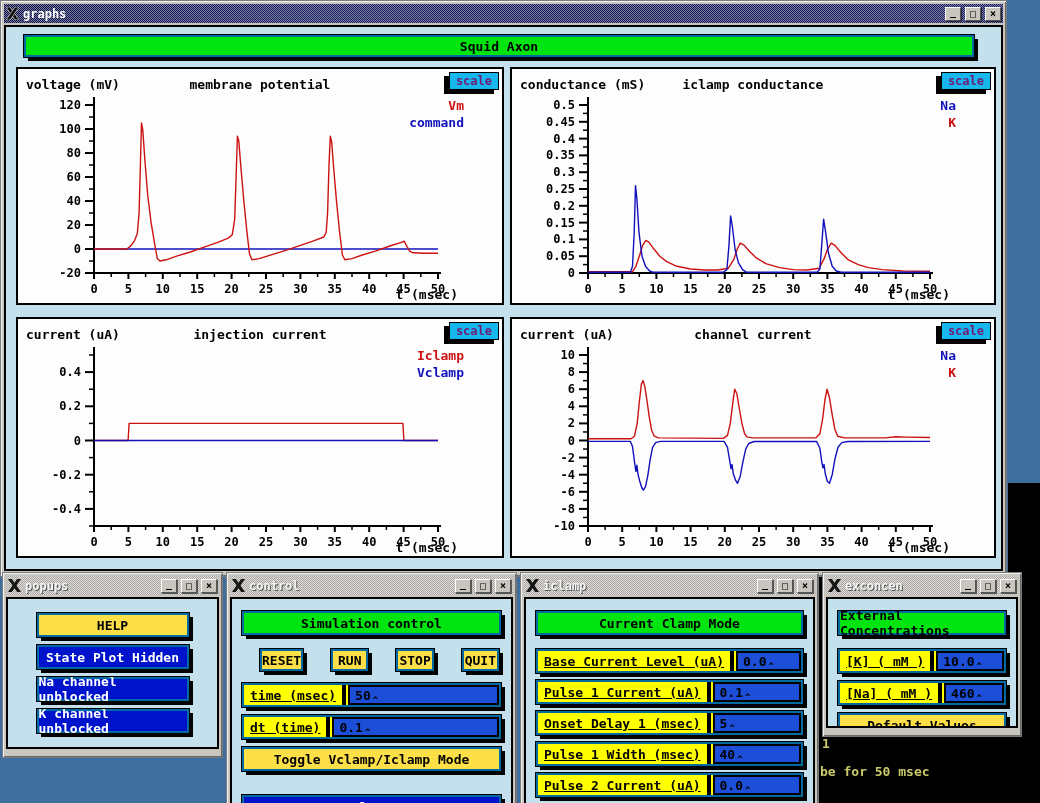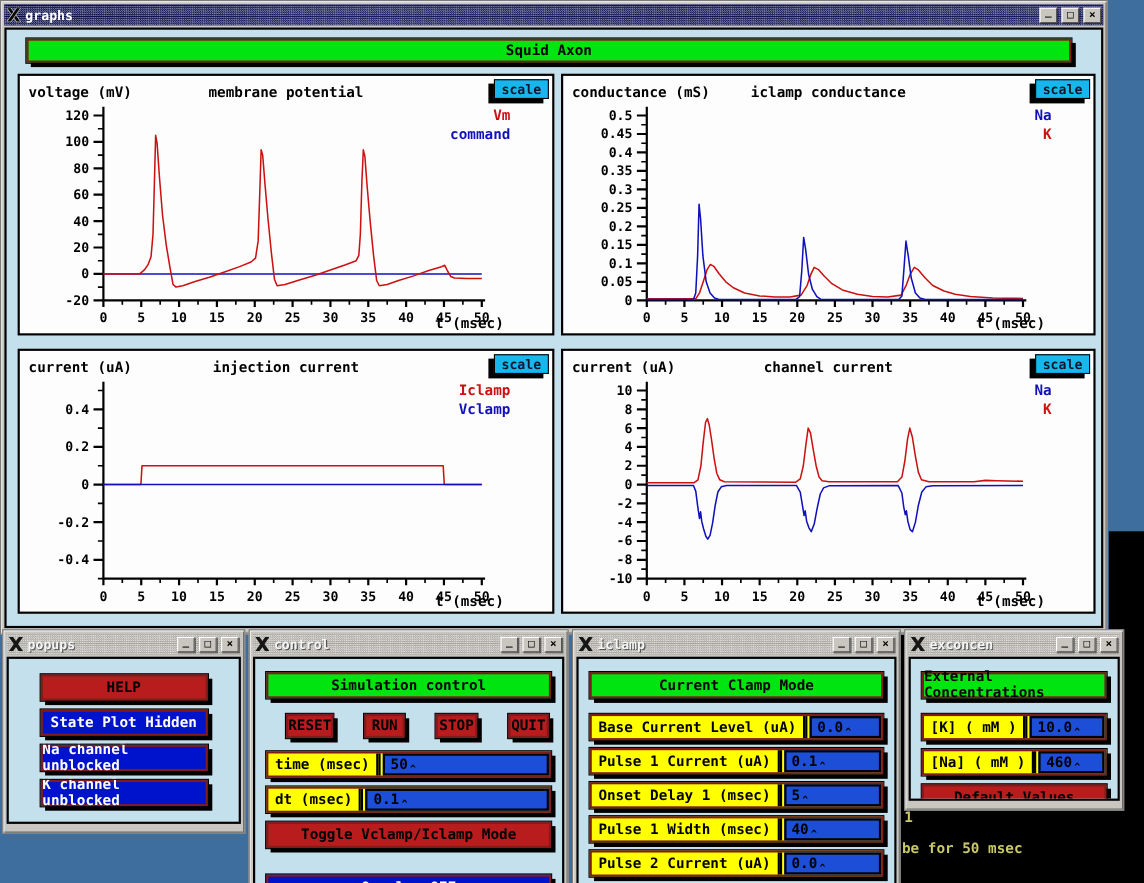--- a/index.html
+++ b/index.html
@@ -58,39 +58,39 @@
   .x-logo { width:13px; height:13px; flex:0 0 auto; }
   .win-content {
     position:relative;
     border:2px solid #000;
     background:#c4e0ec;
     overflow:hidden;
   }
 
   
   .raised {
-    border:2px solid #7f1d1d;
+    border:2px solid #0369a1;
     outline:1px solid #000;
     box-shadow:4px 4px 0 #000;
   }
   .btn {
     display:flex; align-items:center; justify-content:center;
     height:24px; font-size:13px; cursor:default;
   }
-  .cyan  { background:#b91c1c; color:#000; }
+  .cyan  { background:#fde047; color:#000; }
   .blue  { background:#0013cc; color:#fff; }
   .green { background:#00e410; color:#000; }
 
   .field {
     display:flex; align-items:stretch; height:24px;
     background:#ffff00; font-size:13px; color:#000;
   }
   .field .flabel {
     display:flex; align-items:center; padding:0 6px;
-    white-space:nowrap;
+    text-decoration:underline; white-space:nowrap;
   }
   .field .sep { width:3px; border-left:2px solid #000; border-right:2px solid #000; }
   .field .val {
     flex:1; margin-left:2px; border:2px solid #000; background:#1d4ed8;
     display:flex; align-items:center; padding:0 5px; white-space:nowrap;
   }
   .caret { font-size:9px; margin-left:2px; transform:translateY(5px); display:inline-block; }
 
   
   #win-graphs { left:0; top:0; width:1007px; height:577px; z-index:3; }
@@ -103,21 +103,21 @@
   .panel { position:absolute; background:#fdfdfd; border:2px solid #000; }
   #panelbox0 { left:10px;  top:40px;  width:488px; height:238px; }
   #panelbox1 { left:504px; top:40px;  width:486px; height:238px; }
   #panelbox2 { left:10px;  top:290px; width:488px; height:241px; }
   #panelbox3 { left:504px; top:290px; width:486px; height:241px; }
   .panel svg.chart { position:absolute; left:0; top:0; }
   .axis-title { position:absolute; left:8px; top:8px; font-size:13px; color:#000; }
   .chart-title { position:absolute; left:0; right:0; top:8px; text-align:center; font-size:13px; color:#000; }
   .scale-btn {
     position:absolute; top:3px; right:3px;
-    background:#17b7ed; color:#0f172a; font-size:12px;
+    background:#17b7ed; color:#701a75; font-size:12px;
     padding:1px 6px; border:1px solid #000;
     box-shadow:-5px 4px 0 #000;
     cursor:default;
   }
   .legend { position:absolute; right:38px; top:28px; text-align:right; font-size:13px; line-height:17px; }
   .xlabel { position:absolute; right:44px; bottom:1px; font-size:13px; color:#000; }
 
   
   #win-popups   { left:2px;   top:572px; width:221px; height:186px; z-index:4; }
   #win-control  { left:226px; top:572px; width:291px; height:240px; z-index:4; }
@@ -524,21 +524,21 @@
     </div>
     <div class="field raised">
       <span class="flabel">time (msec)</span>
       <span class="sep"></span>
       <span class="val">
           <span>50</span>
           <span class="caret">^</span>
         </span>
     </div>
     <div class="field raised">
-      <span class="flabel">dt (msec)</span>
+      <span class="flabel">dt (time)</span>
       <span class="sep"></span>
       <span class="val">
           <span>0.1</span>
           <span class="caret">^</span>
         </span>
     </div>
     <div class="btn raised cyan wide">Toggle Vclamp/Iclamp Mode</div>
     <div class="btn raised blue wide">Overlay OFF</div>
   </div>
 </div>

